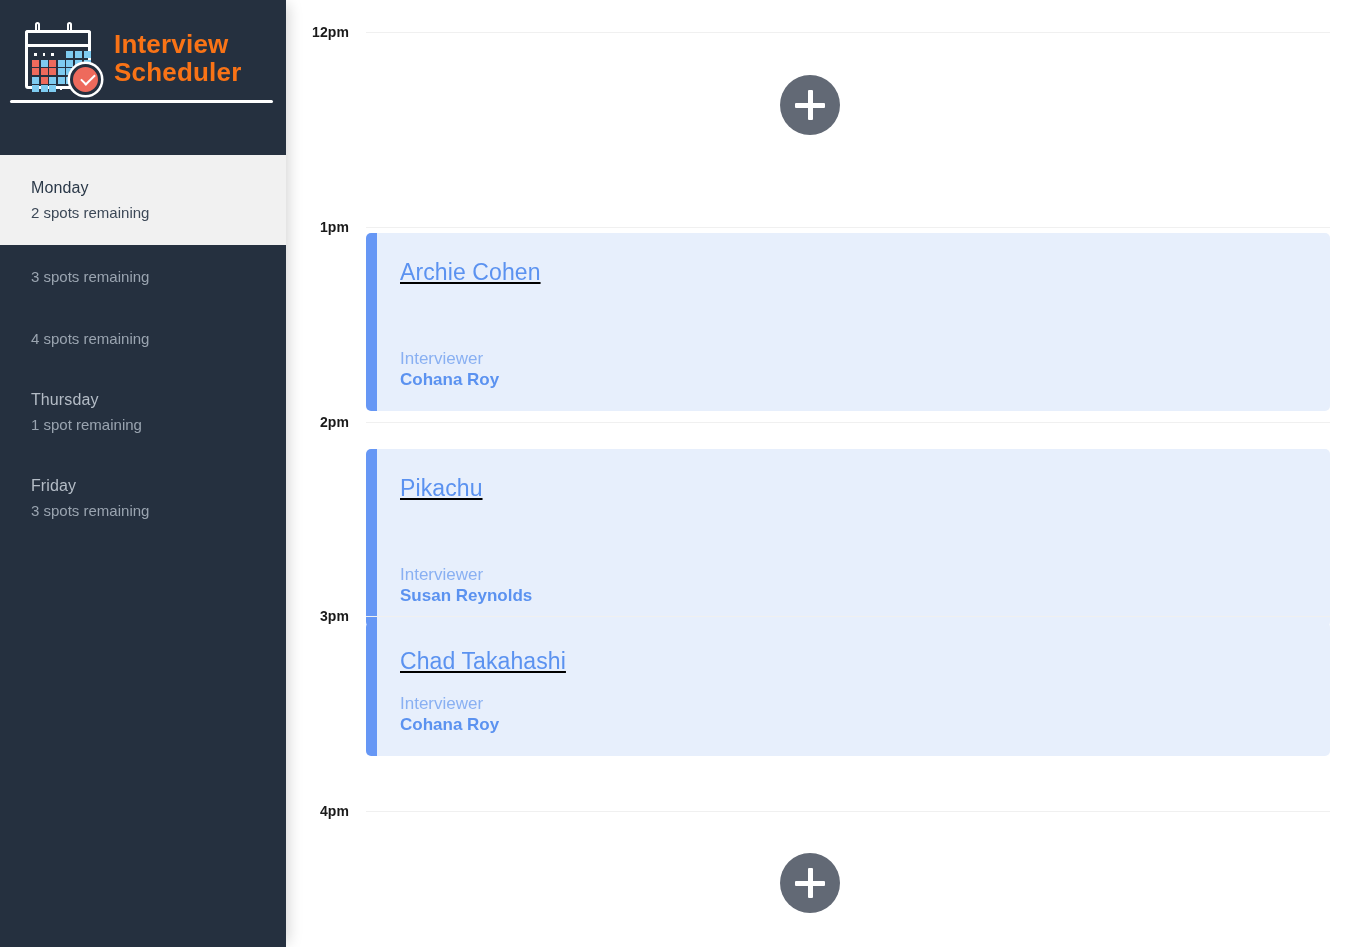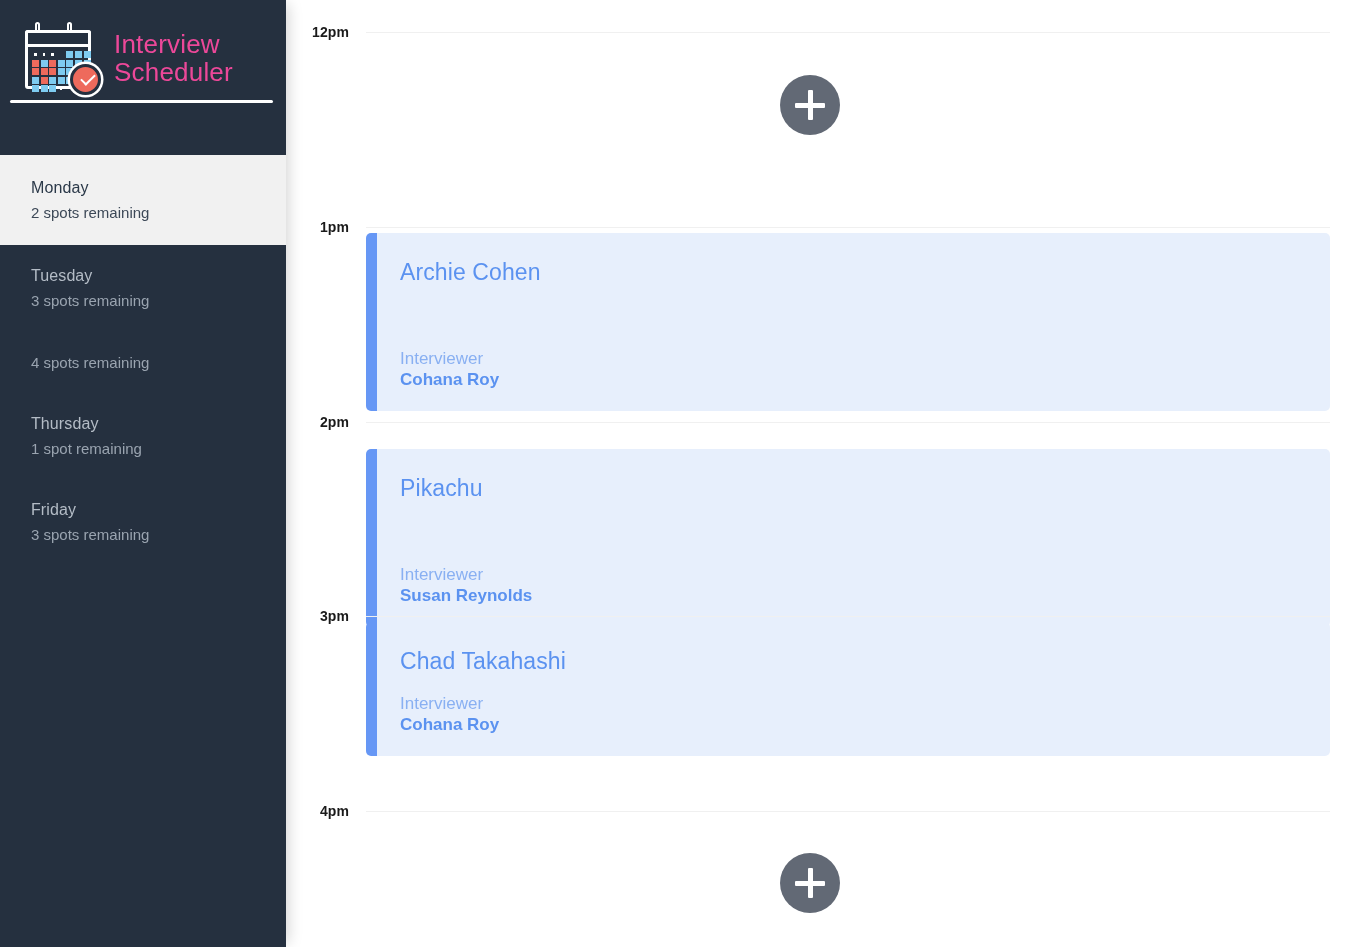--- a/index.html
+++ b/index.html
@@ -46,24 +46,24 @@
   }
 
   .brand-icon {
     flex: 0 0 auto;
     width: 78px;
     height: 72px;
     position: relative;
   }
 
   .brand-title {
-    color: #ec4899;
+    color: #f97316;
     font-size: 26px;
     line-height: 28px;
-    font-weight: 400;
+    font-weight: 700;
     letter-spacing: 0.2px;
     white-space: pre-line;
   }
 
   .sidebar-divider {
     position: absolute;
     left: 10px;
     top: 100px;
     width: 263px;
     height: 3px;
@@ -140,20 +140,21 @@
   
   .appointment {
     position: absolute;
     left: 80px;
     right: 16px;
     background: #e7effc;
     border-left: 11px solid #6697f5;
     border-radius: 5px;
     padding: 26px 0 0 23px;
     overflow: hidden;
+    text-decoration: underline;
   }
 
   .appt-student {
     font-size: 23px;
     line-height: 26px;
     font-weight: 400;
     color: #5b92f0;
     letter-spacing: 0.1px;
   }
 
@@ -325,21 +326,20 @@
       </div>
       <div class="sidebar-divider"></div>
     </div>
 
     <ul class="day-list">
       <li class="day-item selected">
         <div class="day-name">Monday</div>
         <div class="day-spots">2 spots remaining</div>
       </li>
       <li class="day-item">
-        <div class="day-name">Tuesday</div>
         <div class="day-spots">3 spots remaining</div>
       </li>
       <li class="day-item">
         <div class="day-spots">4 spots remaining</div>
       </li>
       <li class="day-item">
         <div class="day-name">Thursday</div>
         <div class="day-spots">1 spot remaining</div>
       </li>
       <li class="day-item">

